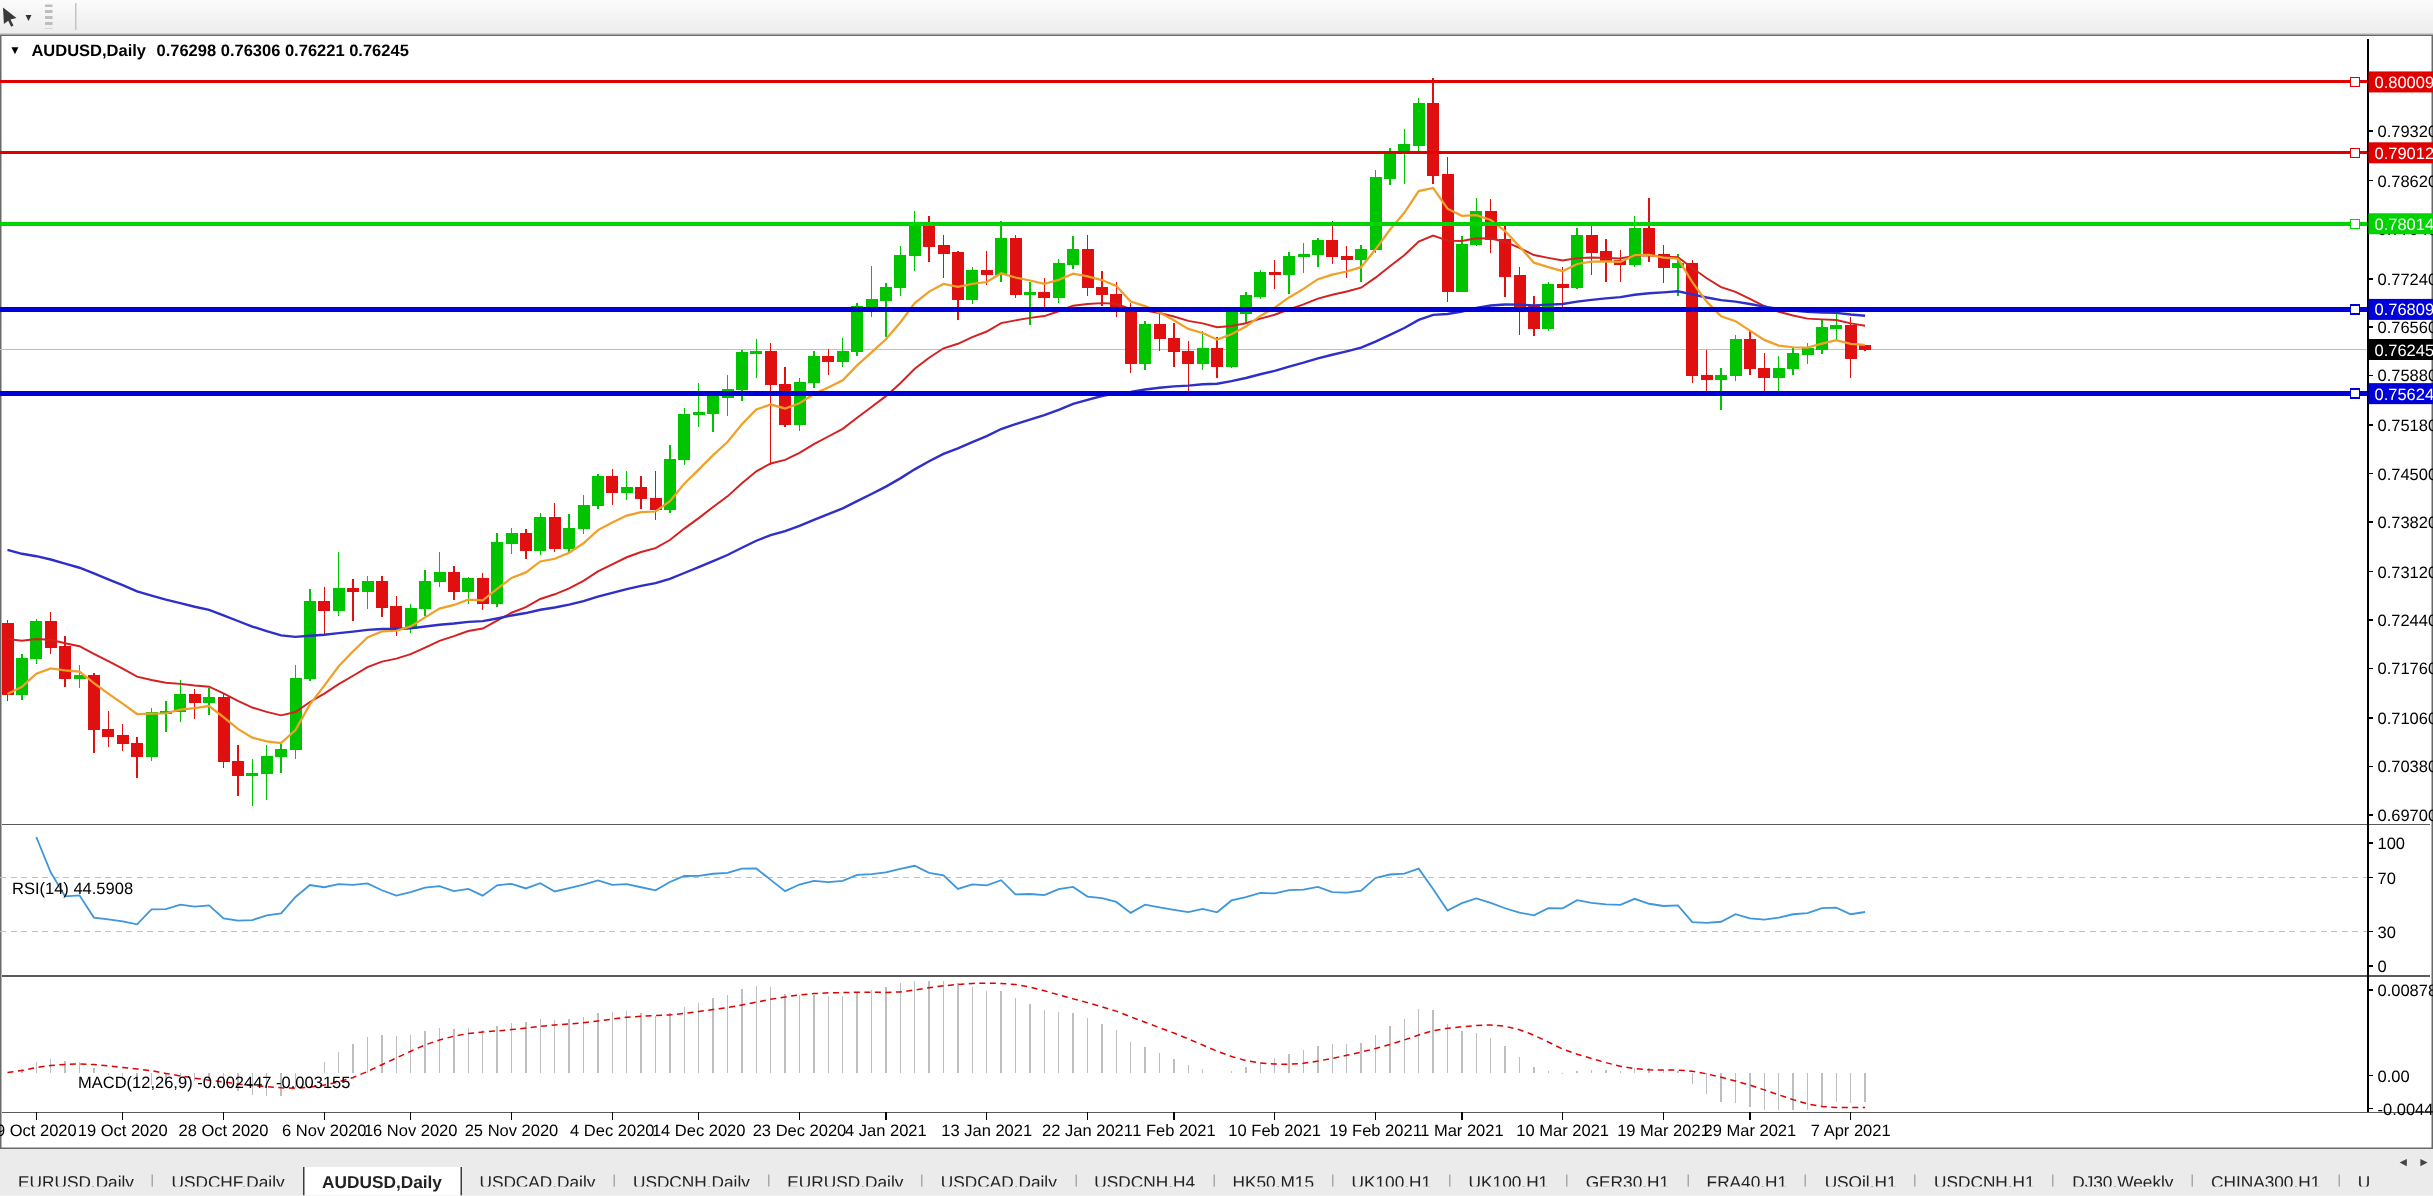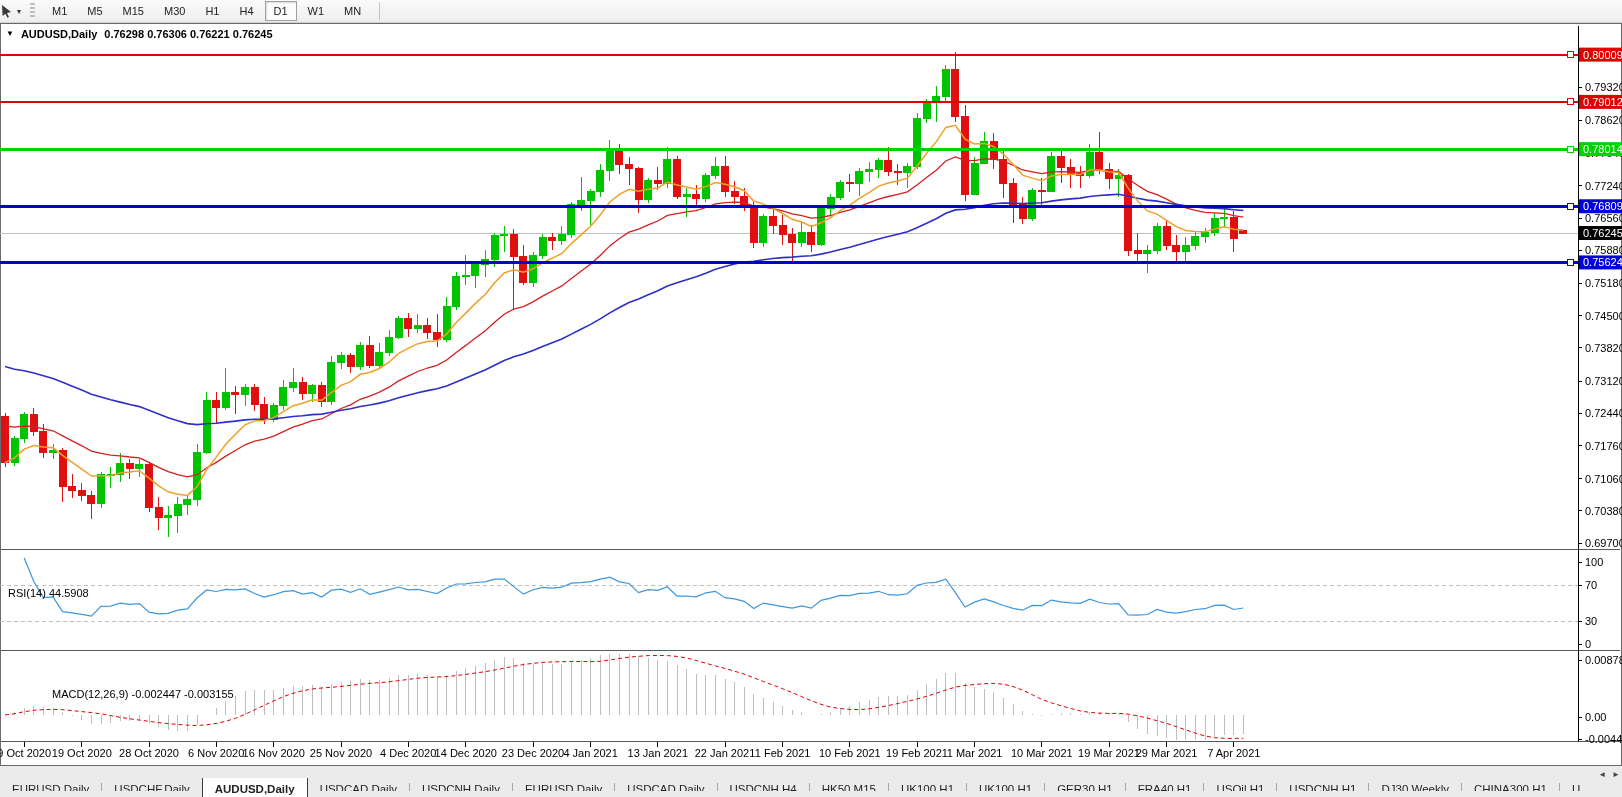--- a/index.html
+++ b/index.html
@@ -19,21 +19,21 @@
          font-size:11px;color:#222;border:1px solid transparent;margin:0 1px;cursor:default;}
   .tfbtn.active{background:#fcfcfc;border:1px solid #a0a0a0;
                 box-shadow:inset 1px 1px 2px rgba(0,0,0,.14);}
   .vsep{width:1px;height:18px;background:#c4c4c4;margin:0 8px;}
   
   .chart-title{position:absolute;top:28px;left:6px;z-index:3;display:flex;align-items:center;
                gap:7px;font-size:11px;font-weight:700;color:#000;}
   .chart-title .tri{font-size:8px;transform:translateY(-1px);}
   .pane-label{position:absolute;left:8px;z-index:3;font-size:11px;color:#000;margin-top:32px;}
   #rsi-label{top:555px;}
-  #macd-label{top:656px;padding-left:44px;}
+  #macd-label{top:684px;padding-left:44px;}
   svg#chart-svg{position:absolute;top:0;left:0;z-index:1;}
   svg text{font-family:"Liberation Sans","DejaVu Sans",sans-serif;}
   
   .tabbar{position:absolute;top:765px;left:0;width:1622px;height:32px;background:#ebebeb;
           border-top:1px solid #8a8a8a;}
   .tabs{position:absolute;top:0;left:0;right:22px;height:22px;display:flex;align-items:stretch;
         overflow:hidden;margin-top:12px;}
   .tab{display:flex;align-items:center;padding:0 12px;font-size:11.5px;color:#222;
        white-space:nowrap;cursor:default;}
   .tab.active{background:#fff;border:1px solid #3c3c3c;border-bottom:none;margin-top:-1px;
@@ -574,31 +574,20 @@
     </svg>
 
   <div class="toolbar">
     <div class="tool-icon">
       <svg width="15" height="15" viewBox="0 0 15 15">
         <path d="M2 1 L11 8 L7 9 L9 13 L7.4 13.8 L5.5 9.8 L2.6 12 Z" fill="#3a3a3a"></path>
       </svg>
       <span class="tool-caret">▾</span>
     </div>
     <div class="grip"></div>
-    <div id="tf-buttons" style="display:flex;align-items:center;">
-        <div class="tfbtn">M1</div>
-        <div class="tfbtn">M5</div>
-        <div class="tfbtn">M15</div>
-        <div class="tfbtn">M30</div>
-        <div class="tfbtn">H1</div>
-        <div class="tfbtn">H4</div>
-        <div class="tfbtn active">D1</div>
-        <div class="tfbtn">W1</div>
-        <div class="tfbtn">MN</div>
-      </div>
     <div class="vsep"></div>
   </div>
 
   <div class="chart-title">
     <span class="tri">▼</span>
     <span>AUDUSD,Daily</span>
     <span>0.76298 0.76306 0.76221 0.76245</span>
   </div>
 
   <div class="pane-label" id="rsi-label">RSI(14) 44.5908</div>

